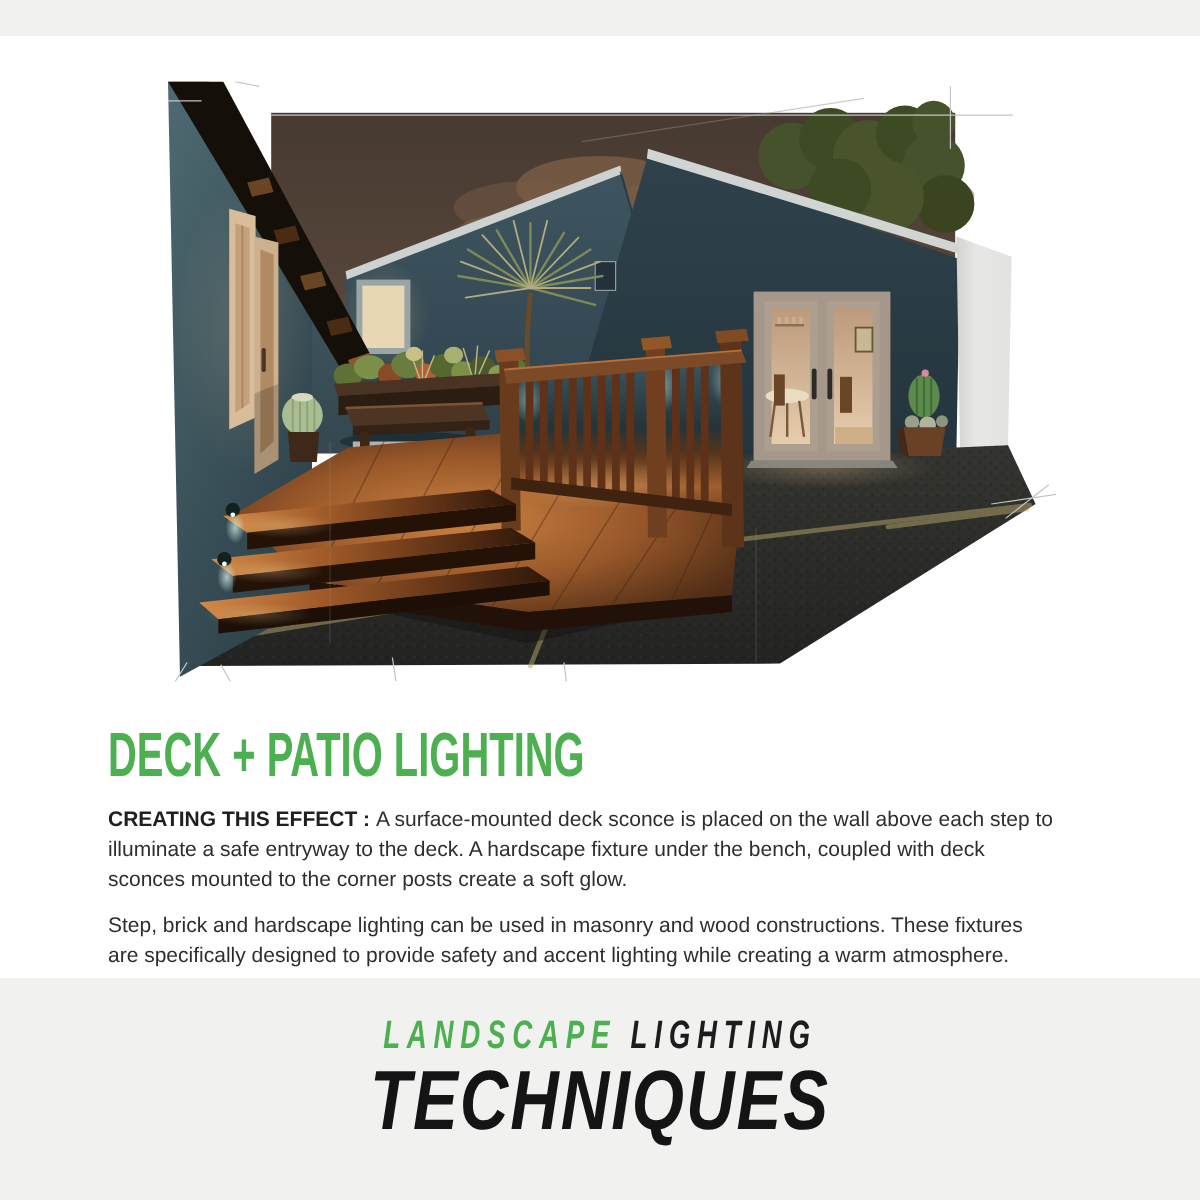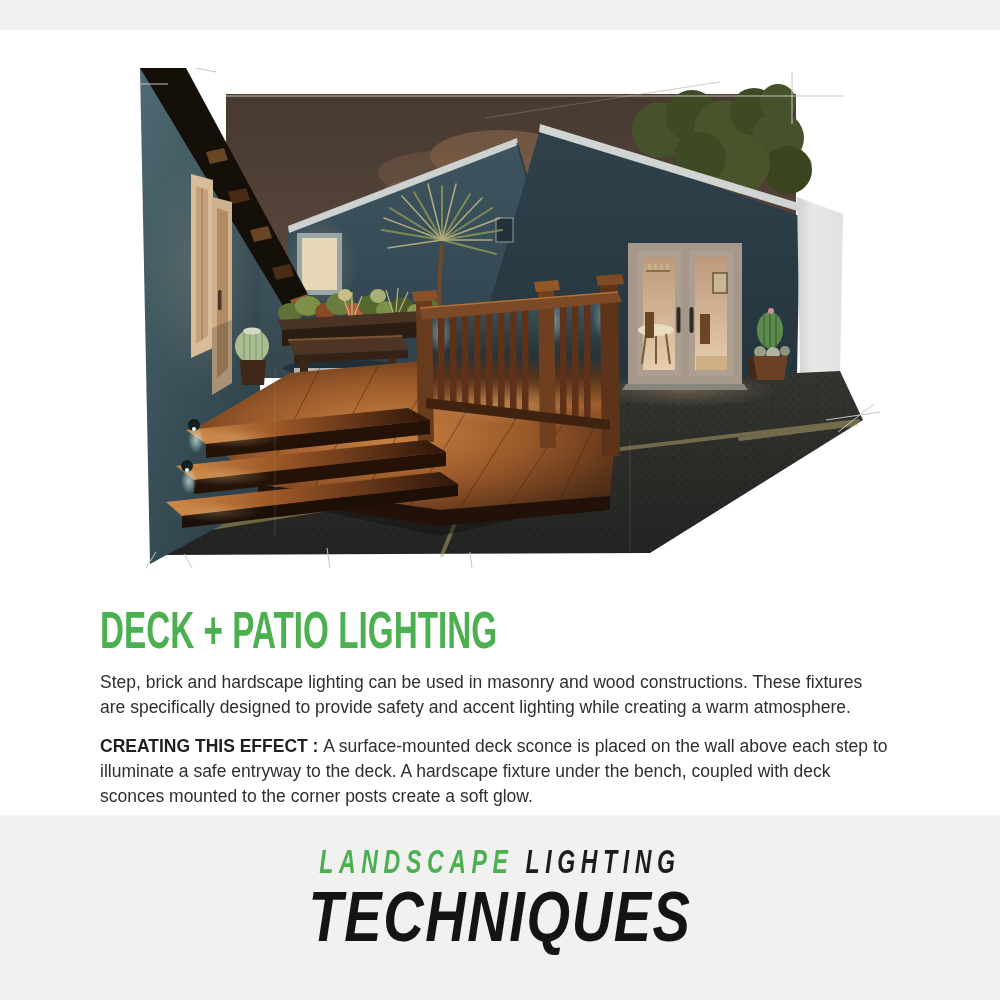--- a/index.html
+++ b/index.html
@@ -3,21 +3,21 @@
 <meta charset="utf-8">
 <style>
   html,body{margin:0;padding:0;}
   body{
     width:1000px;height:1000px;position:relative;overflow:hidden;
     background:#ffffff;
     font-family:"Liberation Sans", sans-serif;
   }
   .top-band{position:absolute;left:0;top:0;width:1000px;height:30px;background:#f1f1f0;}
   .render-wrap{position:absolute;left:140px;top:68px;width:740px;height:500px;}
-  .article{position:absolute;left:100px;top:604px;width:846px;}
+  .article{position:absolute;left:90px;top:604px;width:846px;}
   .article h1{
     margin:0;color:#4caf50;font-size:52px;font-weight:700;line-height:52px;
     transform:scaleX(.64);transform-origin:left center;white-space:nowrap;letter-spacing:0px;
   }
   .article p{
     margin:14px 0 0 0;color:#2e2e2e;font-size:17.5px;line-height:25px;
     white-space:pre-line;
   }
   .article p .lead{font-weight:700;color:#1f1f1f;}
   .footer-band{position:absolute;left:0;top:815px;width:1000px;height:185px;background:#f1f1f0;font-style:italic;}
@@ -387,23 +387,23 @@
   </g>
   <g stroke="#8d9292" stroke-width="1" opacity="0.25">
     <line x1="135" y1="300" x2="135" y2="468"></line>
     <line x1="490" y1="372" x2="490" y2="484"></line>
   </g>
 </svg>
 </div>
 
 <div class="article">
   <h1>DECK + PATIO LIGHTING</h1>
-  <p><span>Step, brick and hardscape lighting can be used in masonry and wood constructions. These fixtures
-are specifically designed to provide safety and accent lighting while creating a warm atmosphere.</span></p>
   <p><span class="lead">CREATING THIS EFFECT : </span><span>A surface-mounted deck sconce is placed on the wall above each step to
 illuminate a safe entryway to the deck. A hardscape fixture under the bench, coupled with deck
 sconces mounted to the corner posts create a soft glow.</span></p>
+  <p><span>Step, brick and hardscape lighting can be used in masonry and wood constructions. These fixtures
+are specifically designed to provide safety and accent lighting while creating a warm atmosphere.</span></p>
 </div>
 
 <div class="footer-band">
   <div class="brand-line"><span class="accent">LANDSCAPE</span><span> LIGHTING</span></div>
   <div class="series-line">TECHNIQUES</div>
 </div>
 
 </body></html>

